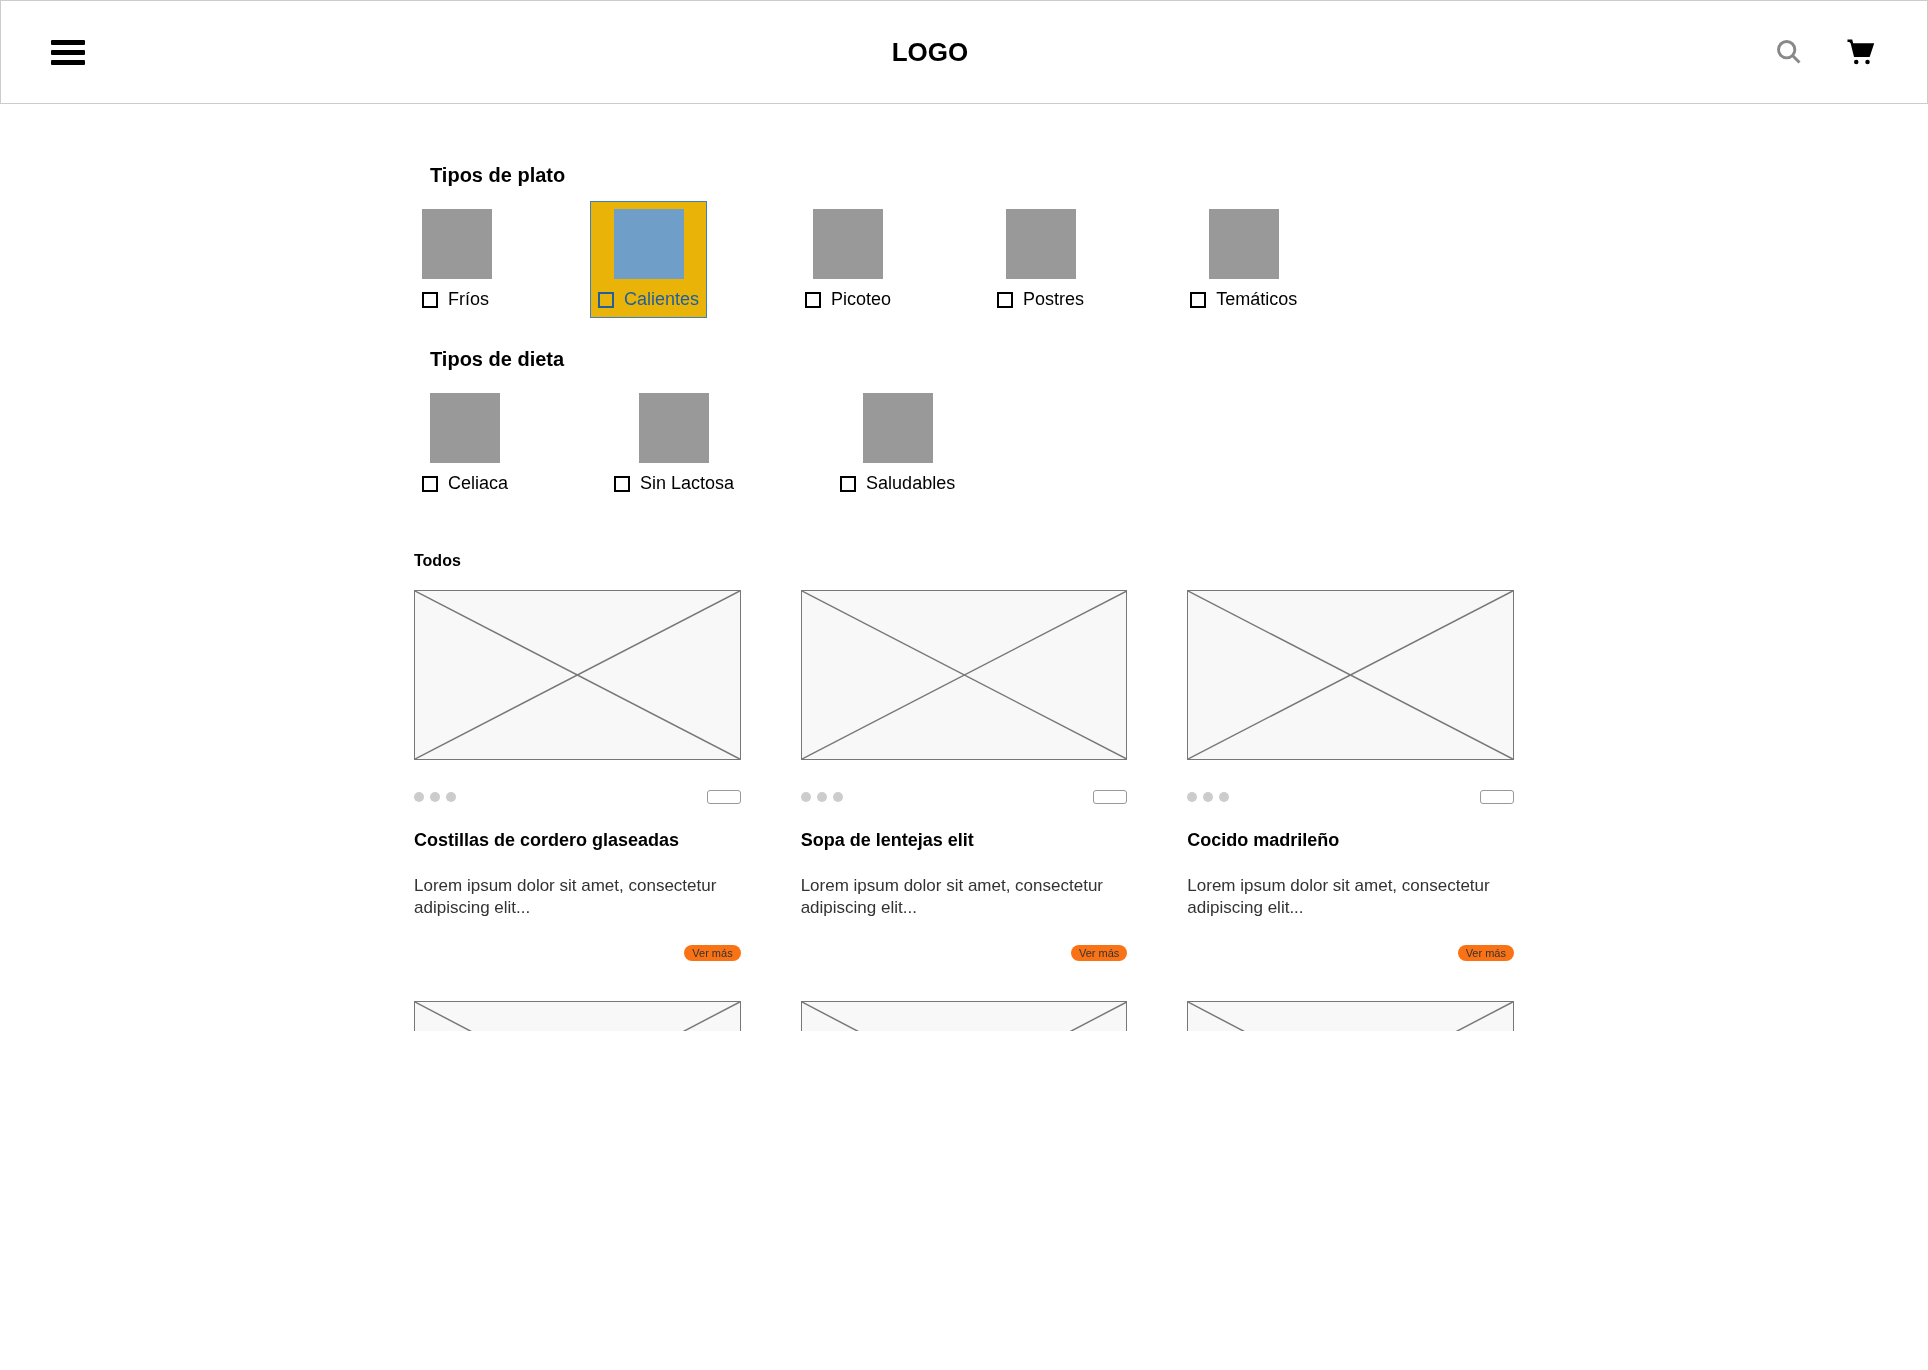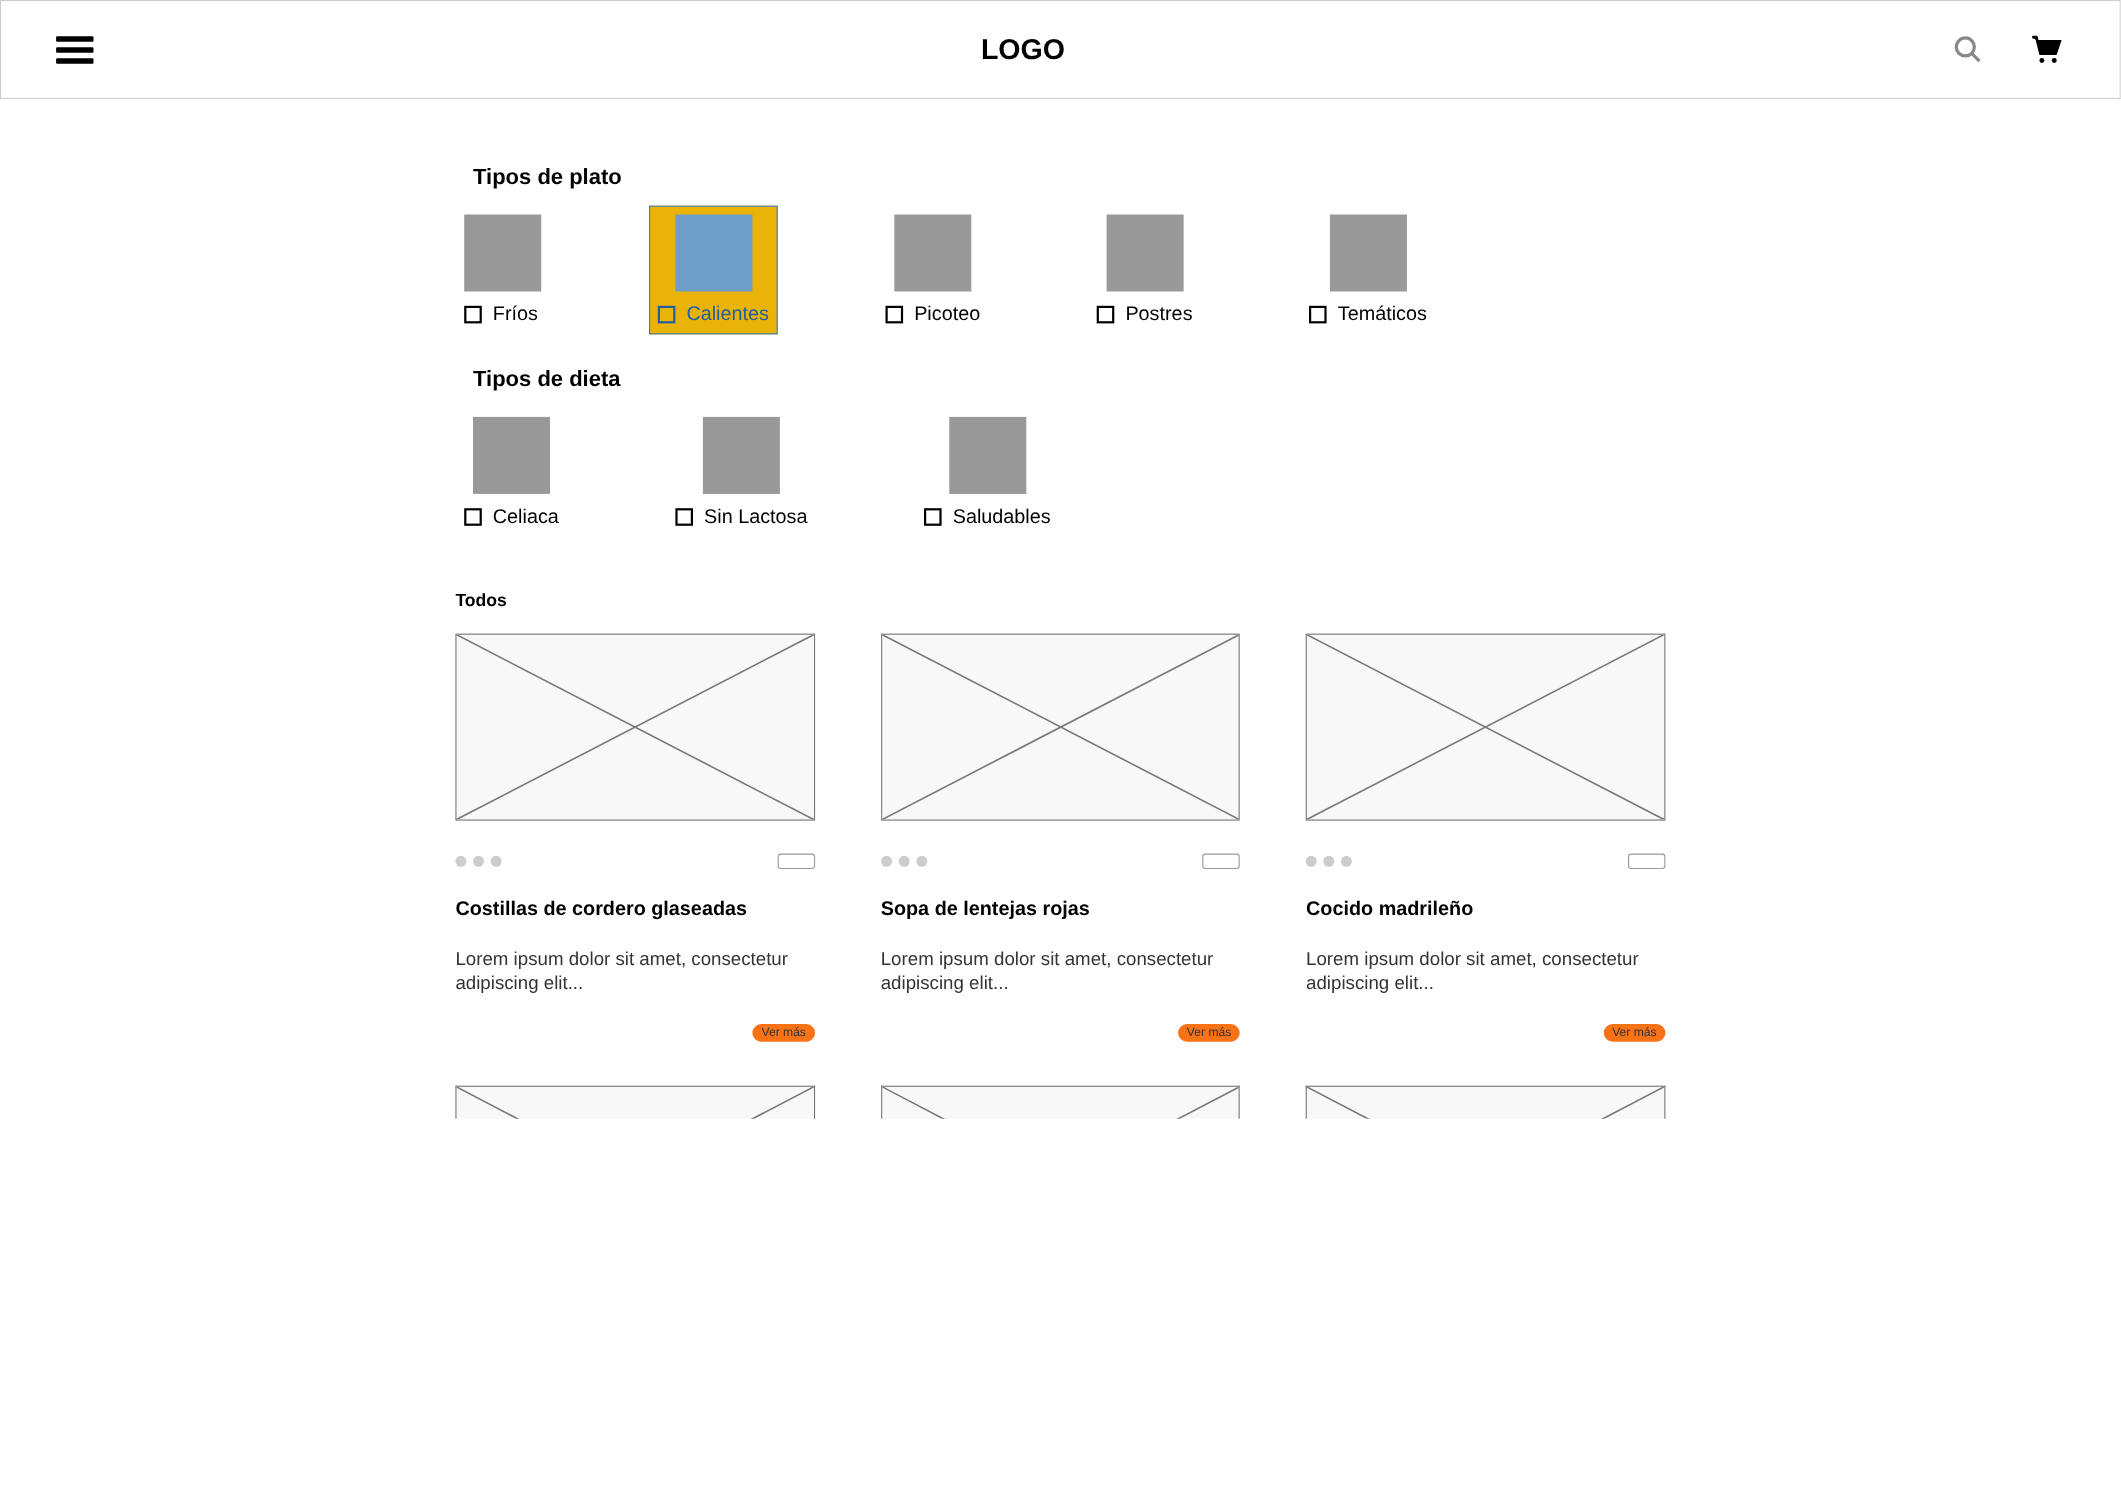--- a/index.html
+++ b/index.html
@@ -3,21 +3,21 @@
 <meta charset="utf-8">
 <style>
   * { box-sizing: border-box; margin: 0; padding: 0; }
   body { font-family: Arial, Helvetica, sans-serif; background: #fff; color: #000; }
 
   .header {
     display: flex;
     align-items: center;
     justify-content: space-between;
     border: 1px solid #ccc;
-    height: 90px;
+    height: 104px;
     padding: 0 50px 0 50px;
   }
   .header-left { display: flex; align-items: center; }
   .header-center { font-size: 26px; font-weight: bold; }
   .header-right { display: flex; align-items: center; gap: 40px; }
 
   .hamburger { display: flex; flex-direction: column; gap: 5px; cursor: pointer; }
   .hamburger span { display: block; width: 34px; height: 5px; background: #000; border-radius: 1px; }
 
   .icon-btn { cursor: pointer; display: inline-flex; }
@@ -250,21 +250,21 @@
           </svg>
       </div>
       <div class="card-meta">
         <div class="dots">
             <span class="dot"></span>
             <span class="dot"></span>
             <span class="dot"></span>
           </div>
         <div class="tag-pill"></div>
       </div>
-      <div class="card-title">Sopa de lentejas rojas</div>
+      <div class="card-title">Sopa de lentejas elit</div>
       <div class="card-desc">Lorem ipsum dolor sit amet, consectetur adipiscing elit...</div>
       <div class="card-more-row">
           <span class="card-more">Ver más</span>
         </div>
     </div>
 
     <div class="card">
       <div class="card-img">
         <svg viewBox="0 0 100 60" preserveAspectRatio="none">
             <line x1="0" y1="0" x2="100" y2="60" stroke="#777" stroke-width="0.5"></line>

